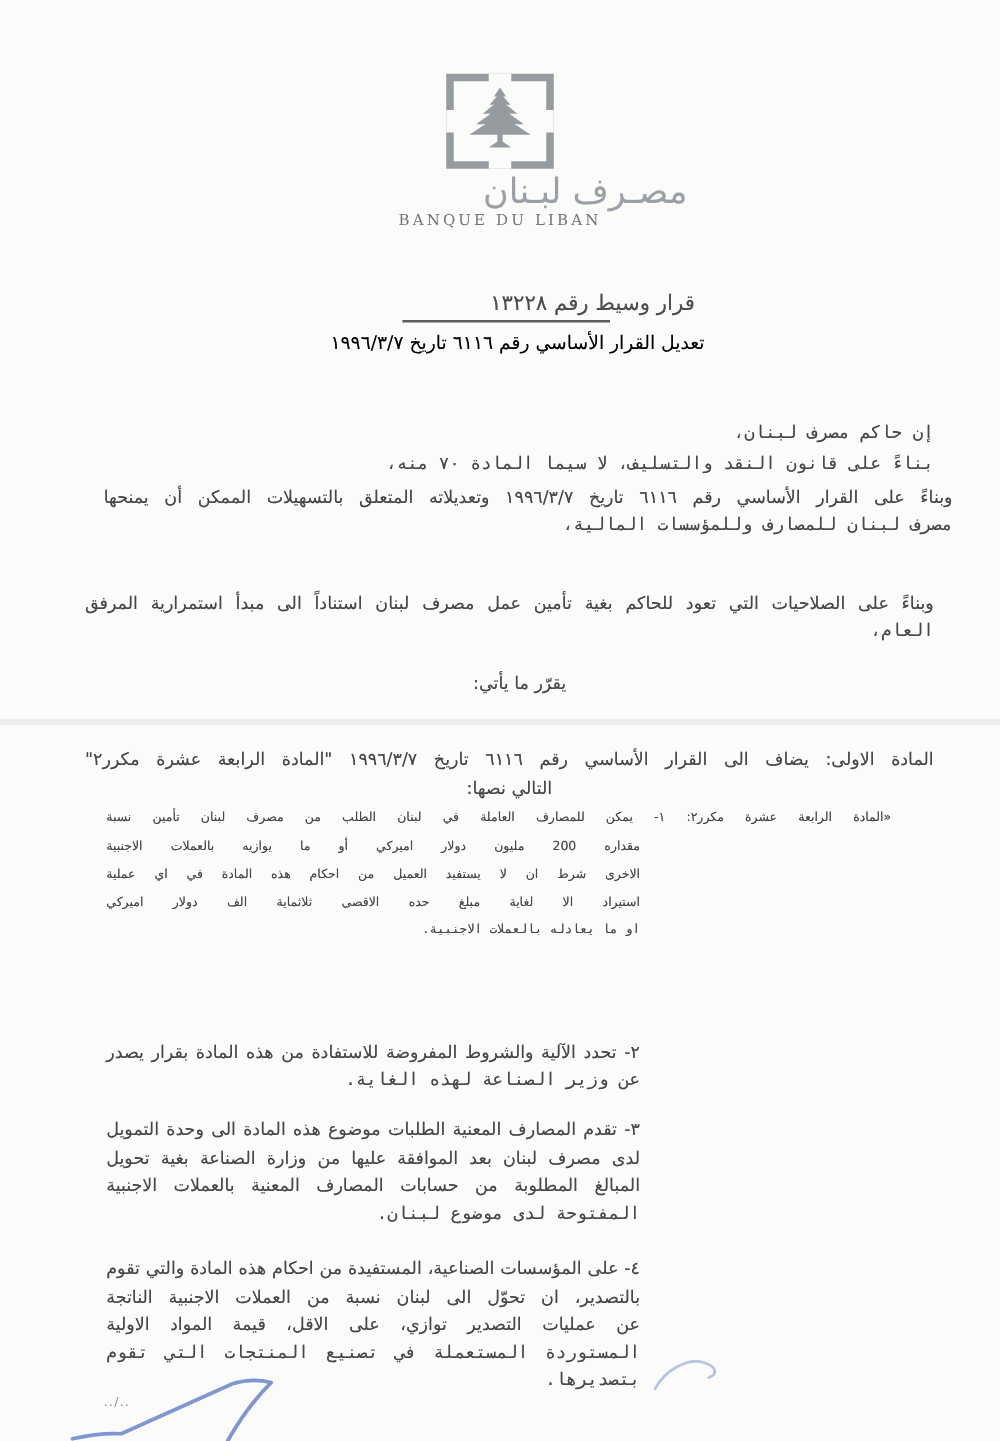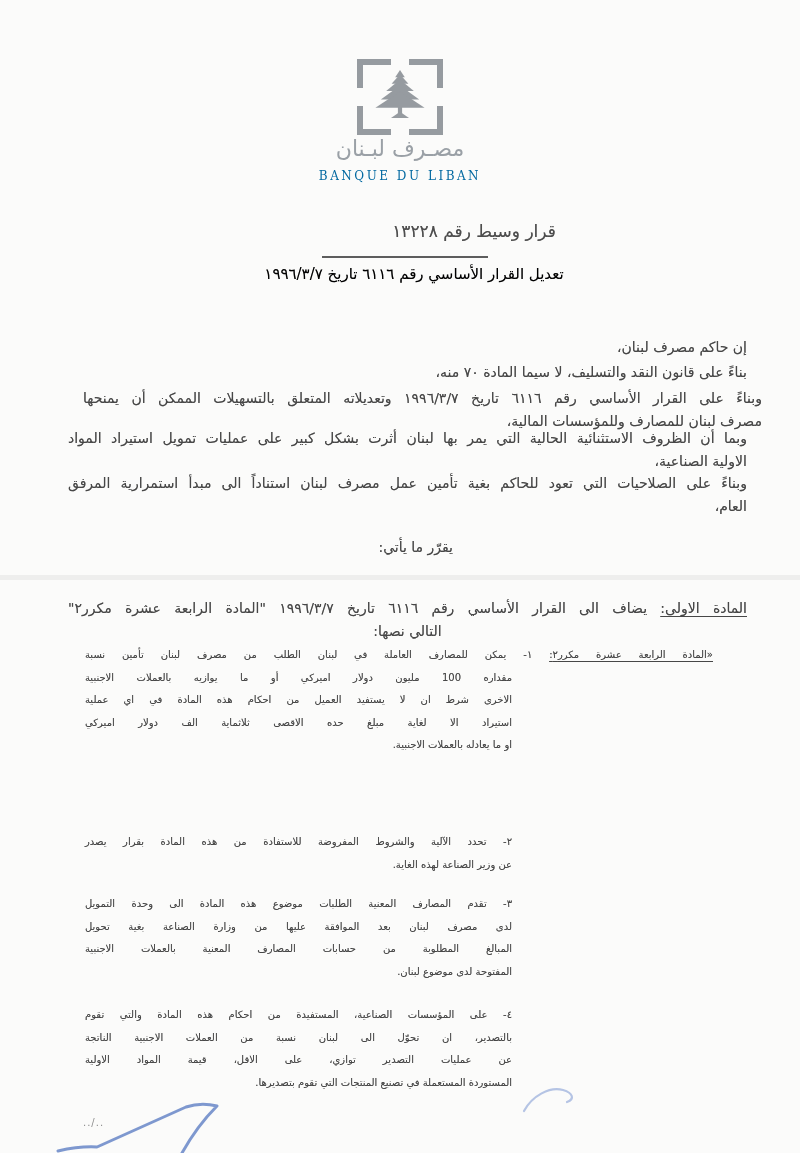--- a/index.html
+++ b/index.html
@@ -11,44 +11,44 @@
   }
   
   .logo-frame { position:absolute; left:357px; top:59px; width:86px; height:76px;
     border:6px solid #969ba0; box-sizing:border-box; }
   .gap { position:absolute; background:#fbfbfa; }
   .gap-t { top:-6px;  left:50%; margin-left:-9px; width:18px; height:7px; }
   .gap-b { bottom:-6px; left:50%; margin-left:-9px; width:18px; height:7px; }
   .gap-l { left:-6px; top:50%; margin-top:-9px; width:7px; height:18px; }
   .gap-r { right:-6px; top:50%; margin-top:-9px; width:7px; height:18px; }
   .cedar { position:absolute; left:7px; top:4px; width:60px; height:56px; fill:#969ba0; }
-  .bank-ar { position:absolute; left:250px; top:136px; width:300px; text-align:center;
-    font-size:22px; color:#9aa0a6; text-shadow:none; }
+  .bank-ar { position:absolute; left:250px; top:136px; width:300px; 
+    font-size:28px; color:#9aa0a6; text-shadow:none; }
   .bank-la { position:absolute; left:250px; top:169px; width:300px; text-align:center;
-    font-size:12px; letter-spacing:2.5px; color:#0369a1;
+    font-size:12px; letter-spacing:2.5px; color:#737373;
     font-family:"DejaVu Serif", serif; text-shadow:none; }
   
-  .title    { position:absolute; left:358px; top:221px; width:232px; text-align:center; font-size:17px; color:#4d4d4d; }
+  .title    { position:absolute; left:358px; top:233px; width:232px; text-align:center; font-size:17px; color:#4d4d4d; }
   .title-rule { position:absolute; left:322px; top:256px; width:166px; height:2px; background:#5d5d5d; }
   .subtitle { position:absolute; left:233px; top:265px; width:362px; text-align:center; font-size:15px; color:#000000; }
   
   .block  { position:absolute; left:68px; width:679px; font-size:14px; line-height:23px; }
   .p1 { top:336px; } .p2 { top:361px; } .p3 { top:387px;margin-left:15px; } .p4 { top:427px; } .p5 { top:472px; }
   .decree { position:absolute; right:347px; top:539px; font-size:14px; }
   .artifact { position:absolute; left:0; top:575px; width:800px; height:5px; background:rgba(125,125,125,0.10); }
   .article1 { position:absolute; left:68px; top:597px; width:679px; font-size:14px; line-height:22.5px; }
   .quoted { position:absolute; left:85px; top:644px; width:427px; font-size:10px; line-height:22.5px; }
   .qfirst { margin-right:-201px; }
-  .item  { position:absolute; left:85px; width:427px; font-size:10px; line-height:22.5px; }
+  .item  { position:absolute; left:85px; width:427px; font-size:14px; line-height:22.5px; }
   .item2 { top:831px; } .item3 { top:893px; } .item4 { top:1004px; }
   
   .tline { text-align:justify; text-align-last:justify; }
-  .plines .tline:last-child { text-align-last:right; }
+  .plines .tline:last-child { text-align-last:right;font-family:Liberation Mono, monospace; }
   .centerline { text-align:left; text-align-last:center; }
-  .u { text-decoration:underline; text-underline-offset:3px; }
+  .u { text-underline-offset:3px; }
   .contmark { position:absolute; left:83px; top:1117px; font-size:10px; color:#8d8d8d;
     letter-spacing:1px; direction:ltr; text-shadow:none; }
   .pen { position:absolute; left:0; top:0; width:800px; height:1153px; pointer-events:none; }
 </style>
 </head>
 <body>
 
 <div class="page">
 
   <div class="logo-frame">
@@ -76,42 +76,38 @@
   <div class="block p1 plines">
       <div class="tline">إن حاكم مصرف لبنان،</div>
     </div>
   <div class="block p2 plines">
       <div class="tline">بناءً على قانون النقد والتسليف، لا سيما المادة ٧٠ منه،</div>
     </div>
   <div class="block p3 plines">
       <div class="tline">وبناءً على القرار الأساسي رقم ٦١١٦ تاريخ ١٩٩٦/٣/٧ وتعديلاته المتعلق بالتسهيلات الممكن أن يمنحها</div>
       <div class="tline">مصرف لبنان للمصارف وللمؤسسات المالية،</div>
     </div>
-  <div class="block p4 plines">
-      <div class="tline">وبما أن الظروف الاستثنائية الحالية التي يمر بها لبنان أثرت بشكل كبير على عمليات تمويل استيراد المواد</div>
-      <div class="tline">الاولية الصناعية،</div>
-    </div>
   <div class="block p5 plines">
       <div class="tline">وبناءً على الصلاحيات التي تعود للحاكم بغية تأمين عمل مصرف لبنان استناداً الى مبدأ استمرارية المرفق</div>
       <div class="tline">العام،</div>
     </div>
 
   <div class="decree">يقرّر ما يأتي:</div>
 
   <div class="artifact"></div>
 
   <div class="article1">
     <div class="tline"><span class="u">المادة الاولى:</span><span> يضاف الى القرار الأساسي رقم ٦١١٦ تاريخ ١٩٩٦/٣/٧ "المادة الرابعة عشرة مكرر٢"</span></div>
     <div class="centerline">التالي نصها:</div>
   </div>
 
   <div class="quoted">
     <div class="tline qfirst"><span class="u">«المادة الرابعة عشرة مكرر٢:</span><span> ١- يمكن للمصارف العاملة في لبنان الطلب من مصرف لبنان تأمين نسبة</span></div>
     <div class="plines">
-        <div class="tline">مقداره 100 مليون دولار اميركي أو ما يوازيه بالعملات الاجنبية</div>
+        <div class="tline">مقداره 200 مليون دولار اميركي أو ما يوازيه بالعملات الاجنبية</div>
         <div class="tline">الاخرى شرط ان لا يستفيد العميل من احكام هذه المادة في اي عملية</div>
         <div class="tline">استيراد الا لغاية مبلغ حده الاقصى ثلاثماية الف دولار اميركي</div>
         <div class="tline">او ما يعادله بالعملات الاجنبية.</div>
       </div>
   </div>
 
   <div class="item item2 plines">
       <div class="tline">٢- تحدد الآلية والشروط المفروضة للاستفادة من هذه المادة بقرار يصدر</div>
       <div class="tline">عن وزير الصناعة لهذه الغاية.</div>
     </div>

